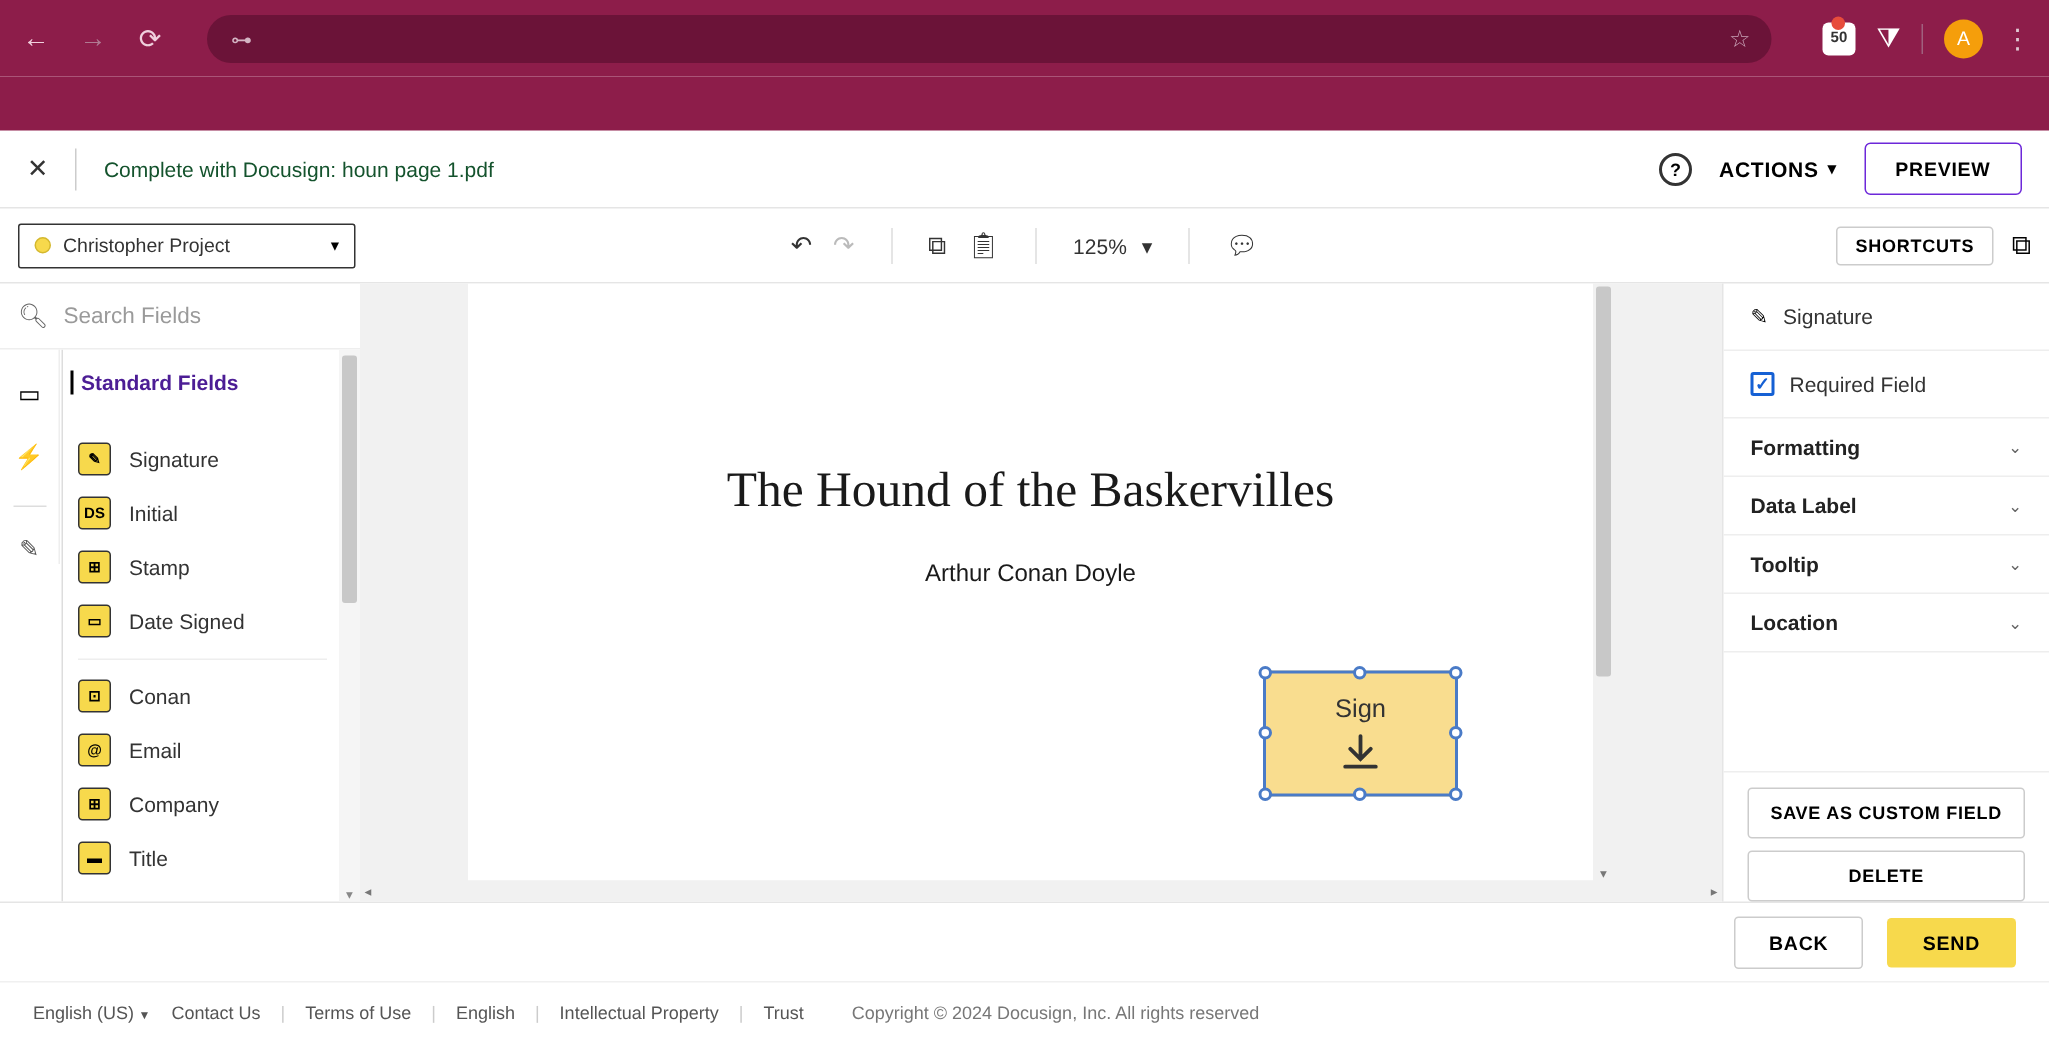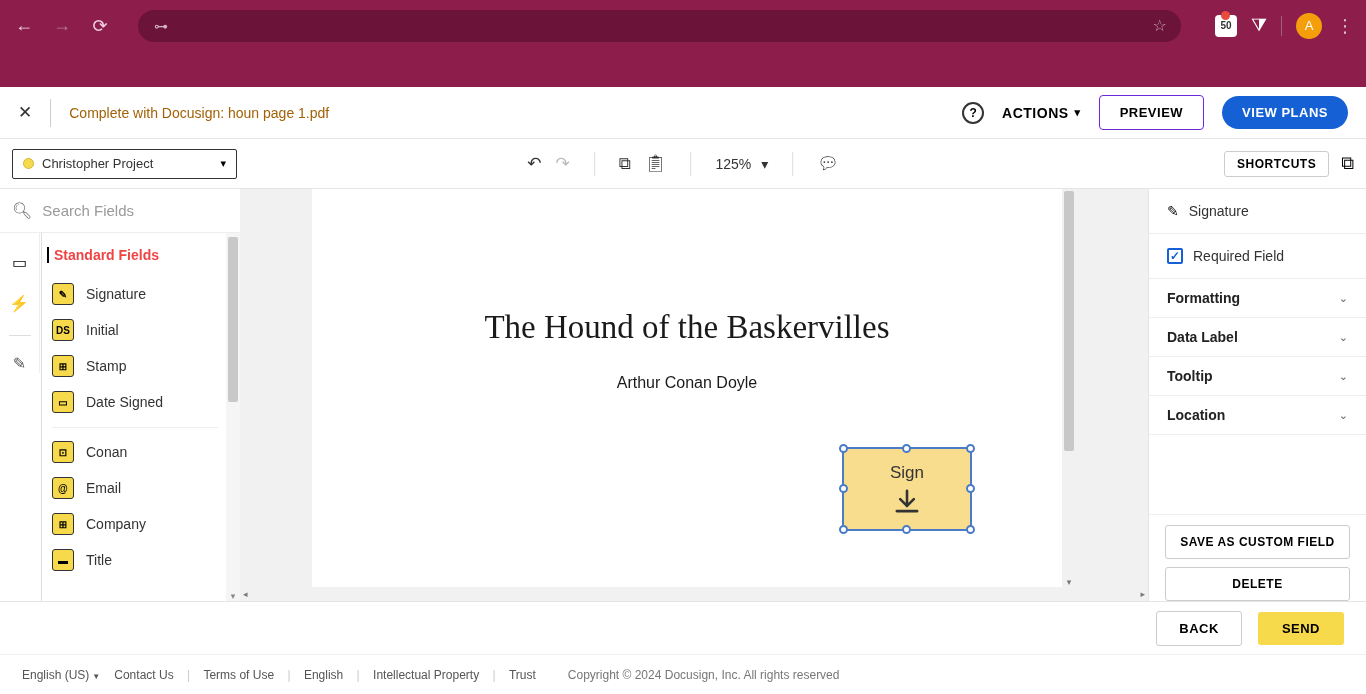--- a/index.html
+++ b/index.html
@@ -22,21 +22,21 @@
 .avatar { width: 26px; height: 26px; border-radius: 50%; background: #f59e0b; color:#fff; display:flex; align-items:center; justify-content:center; font-size:13px; font-weight:500; }
 .kebab { color: #e0c8d3; font-size: 18px; }
 
 
 .red-band { height: 36px; background: #8d1d4a; }
 
 
 .app-header { height: 52px; border-bottom: 1px solid #e5e5e5; display: flex; align-items: center; padding: 0 18px; gap: 18px; }
 .close-x { font-size: 17px; color: #333; cursor:pointer; }
 .vline { width: 1px; height: 28px; background: #ccc; }
-.doc-title { font-size: 14px; color: #a16207; }
+.doc-title { font-size: 14px; color: #14532d; }
 .app-header .spacer { flex: 1; }
 .help-circle { width: 22px; height: 22px; border: 2px solid #333; border-radius: 50%; display:flex; align-items:center; justify-content:center; font-size:12px; font-weight:700; cursor:pointer; }
 .actions-btn { font-size: 14px; font-weight: 700; letter-spacing: .5px; cursor:pointer; display:flex; align-items:center; gap:6px; }
 .chev { font-size: 11px; }
 .preview-btn { padding: 9px 20px; border: 1px solid #6d28d9; border-radius: 4px; font-size: 13px; font-weight: 700; letter-spacing: .5px; cursor:pointer; background:#fff; }
 .viewplans-btn { padding: 9px 20px; background: #1560d4; color: #fff; border-radius: 18px; font-size: 13px; font-weight: 700; letter-spacing: .5px; cursor:pointer; border:none; }
 
 
 .toolbar { height: 50px; border-bottom: 1px solid #e5e5e5; display: flex; align-items: center; padding: 0 12px; position: relative; }
 .recipient-pill { width: 225px; height: 30px; border: 1px solid #333; border-radius: 2px; display: flex; align-items: center; padding: 0 10px; gap: 8px; cursor:pointer; }
@@ -63,21 +63,21 @@
 
 .left-panel { width: 240px; display: flex; flex-direction: column; }
 .search-row { height: 44px; display: flex; align-items: center; padding: 0 12px; gap: 10px; border-bottom: 1px solid #eee; }
 .search-icon { color: #666; font-size: 16px; }
 .search-input { flex: 1; border: none; outline: none; font-size: 15px; color: #333; }
 .search-input::placeholder { color: #9a9a9a; }
 .clear-x { color: #666; font-size: 18px; cursor:pointer; }
 .fields-wrap { display:flex; flex:1; overflow:hidden; }
 .field-list { flex: 1; overflow-y: auto; padding-left: 52px; padding-right:8px; padding-top: 14px; position: relative; }
 .field-list::before { content:""; position:absolute; left:41px; top:0; bottom:0; width:1px; background:#ddd; }
-.cat-header { font-size: 14px; font-weight: 600; color: #ef4444; margin-bottom: 20px; margin-left: -5px; padding-left:5px; border-left: 2px solid #000; }
+.cat-header { font-size: 14px; font-weight: 600; color: #4c1d95; margin-bottom: 32px; margin-left: -5px; padding-left:5px; border-left: 2px solid #000; }
 .field-item { display: flex; align-items: center; gap: 12px; margin-bottom: 14px; cursor:pointer; }
 .field-icon { width: 22px; height: 22px; background: #f7d94c; border: 1px solid #333; border-radius: 3px; display:flex; align-items:center; justify-content:center; font-size:10px; font-weight:700; }
 .field-label { font-size: 14px; color: #333; }
 .field-gap { height: 14px; border-top:1px solid #eee; margin-top:6px; }
 .lp-scroll { width: 14px; background: #f5f5f5; position:relative; }
 .lp-scroll::before { content:""; position:absolute; top:4px; height:165px; left:2px; right:2px; background:#c8c8c8; border-radius:2px; }
 .lp-scroll-arrow { position:absolute; left:0; right:0; text-align:center; font-size:9px; color:#888; }
 .lp-scroll-arrow.down { bottom:0; }
 
 
@@ -156,21 +156,20 @@
   <span class="close-x">✕</span>
   <span class="vline"></span>
   <span class="doc-title">Complete with Docusign: houn page 1.pdf</span>
   <span class="spacer"></span>
   <span class="help-circle">?</span>
   <span class="actions-btn">
       <span>ACTIONS</span>
       <span class="chev">▾</span>
     </span>
   <button class="preview-btn">PREVIEW</button>
-  <button class="viewplans-btn">VIEW PLANS</button>
 </div>
 
 <div class="toolbar">
   <div class="recipient-pill">
     <span class="recip-dot"></span>
     <span class="recip-name">Christopher Project</span>
     <span class="recip-caret">▾</span>
   </div>
   <div class="tb-center">
     <span class="tb-icon">↶</span>

